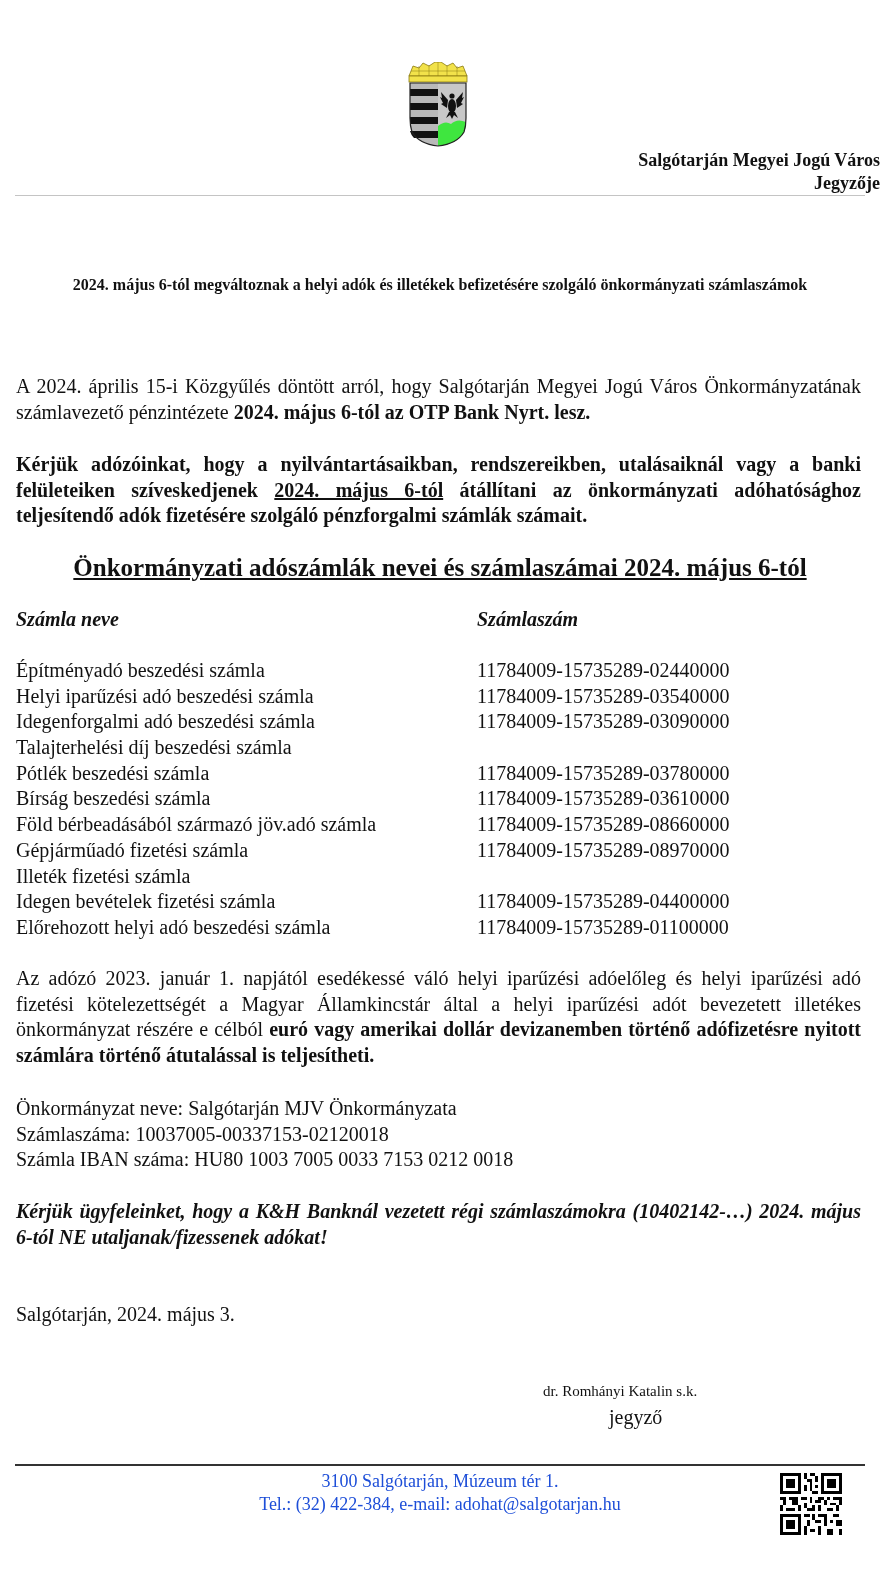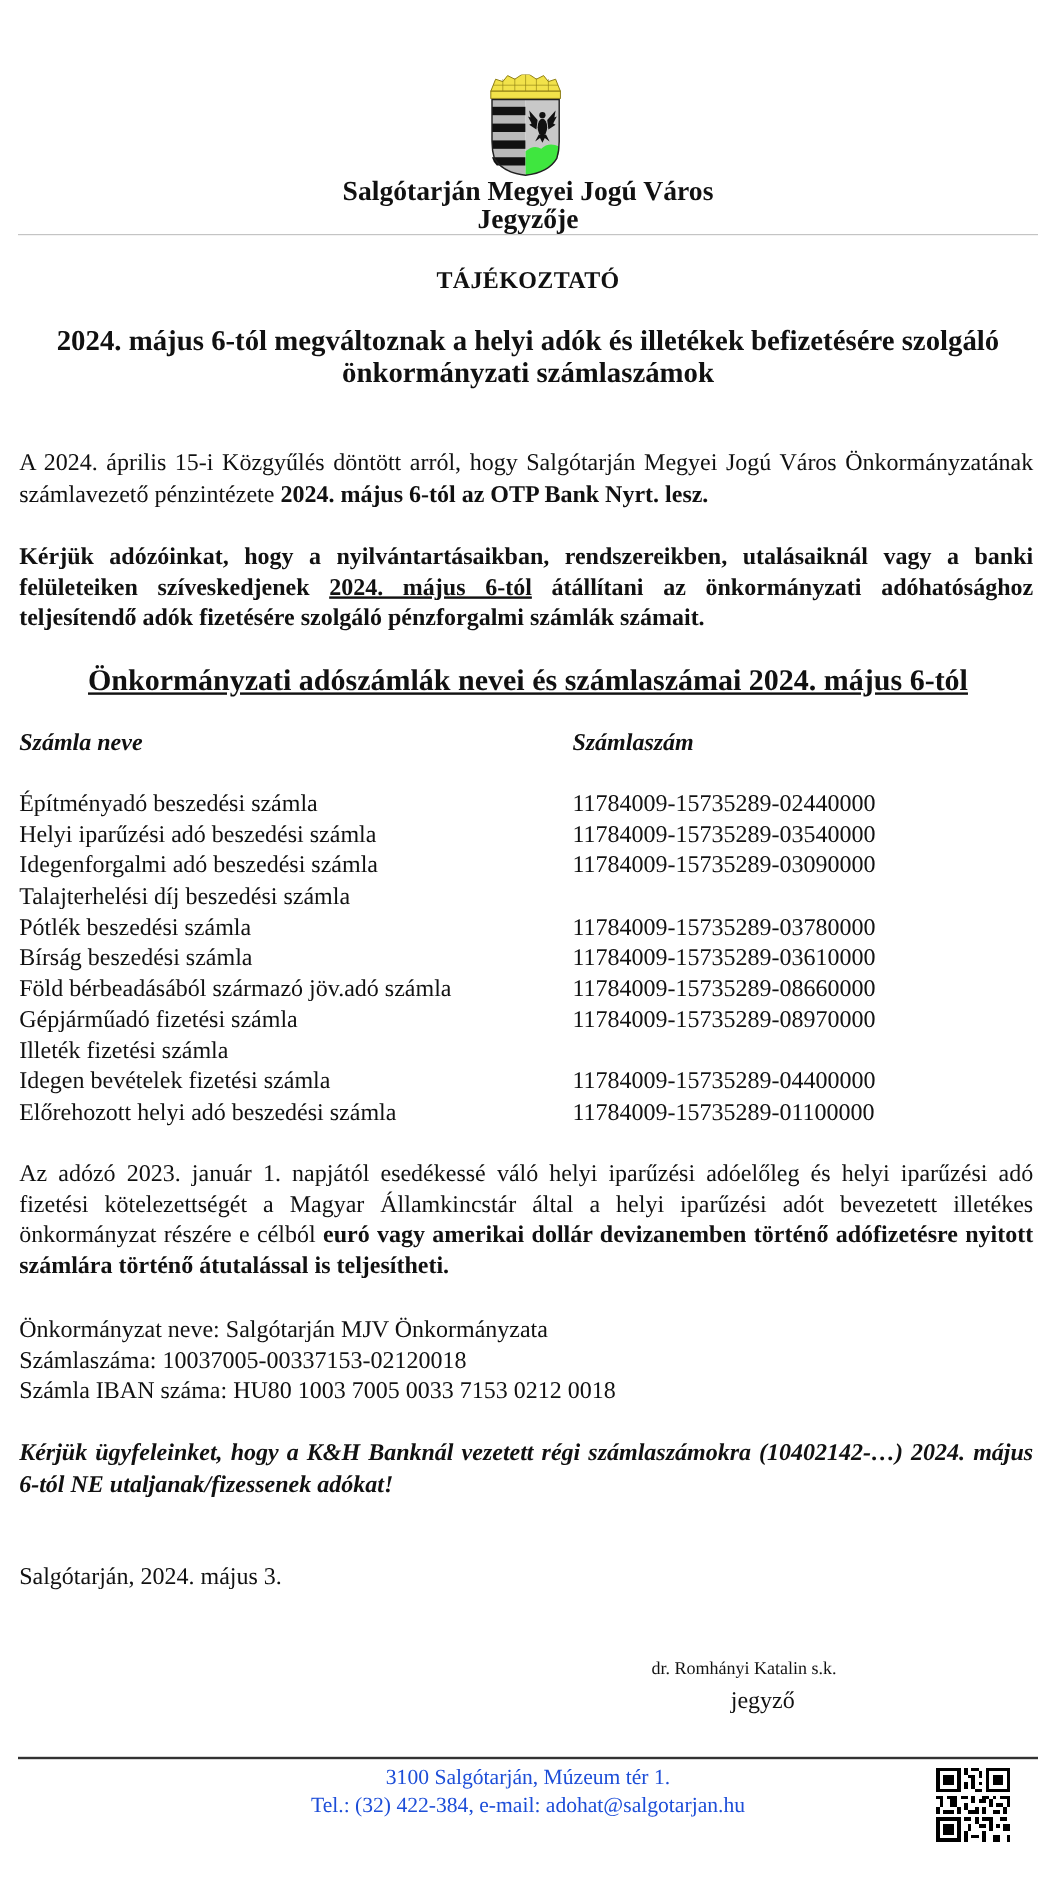--- a/index.html
+++ b/index.html
@@ -24,23 +24,23 @@
 
     
     .coat {
       position: absolute;
       left: 405px; top: 62px;
       width: 66px; height: 86px;
     }
     .hdr-line1, .hdr-line2 {
       position: absolute;
       left: 0; width: 880px;
-      text-align: center;
-      font-weight: bold;
-      font-size: 23px;
+      text-align: right;
+      font-weight: bold;
+      font-size: 18px;
       line-height: 22px;
     }
     .hdr-line1 { top: 149px; }
     .hdr-line2 { top: 172px; }
     .hdr-rule {
       position: absolute;
       left: 15px; top: 195px;
       width: 850px; height: 1px;
       background: #c4c4c4;
     }
@@ -52,21 +52,21 @@
       font-weight: bold;
       font-size: 20px;
       line-height: 24px;
       letter-spacing: 0.3px;
     }
     .subtitle {
       position: absolute;
       left: 30px; width: 820px; top: 272px;
       text-align: center;
       font-weight: bold;
-      font-size: 24px;
+      font-size: 16px;
       line-height: 26px;
     }
 
     .para {
       position: absolute;
       left: 16px; width: 845px;
       font-size: 20px;
       line-height: 25.7px;
     }
     .justify { text-align: justify; }
@@ -161,21 +161,20 @@
       <path d="M51 38 L58 30 L57 36 L59 35 L56 41 L58 42 L52 46 Z"></path>
       <path d="M44 50 L41 56 L45 53 L47 57 L49 53 L53 56 L50 50 Z"></path>
     </g>
     <path d="M5 21 L61 21 L61 56 Q61 64 59 70 Q52 82 33 84 Q14 82 7 70 Q5 64 5 56 Z" fill="none" stroke="#222" stroke-width="1.2"></path>
   </svg>
 
   <div class="hdr-line1">Salgótarján Megyei Jogú Város</div>
   <div class="hdr-line2">Jegyzője</div>
   <div class="hdr-rule"></div>
 
-  <div class="title">TÁJÉKOZTATÓ</div>
   <div class="subtitle">2024. május 6-tól megváltoznak a helyi adók és illetékek befizetésére szolgáló önkormányzati számlaszámok</div>
 
   <div class="para justify" style="top:374px;">
     <span>A 2024. április 15-i Közgyűlés döntött arról, hogy Salgótarján Megyei Jogú Város Önkormányzatának számlavezető pénzintézete </span><span class="bold">2024. május 6-tól az OTP Bank Nyrt. lesz.</span>
   </div>
 
   <div class="para justify bold" style="top:452px;">
     <span>Kérjük adózóinkat, hogy a nyilvántartásaikban, rendszereikben, utalásaiknál vagy a banki felületeiken szíveskedjenek </span><span class="ul">2024. május 6-tól</span><span> átállítani az önkormányzati adóhatósághoz teljesítendő adók fizetésére szolgáló pénzforgalmi számlák számait.</span>
   </div>
 

